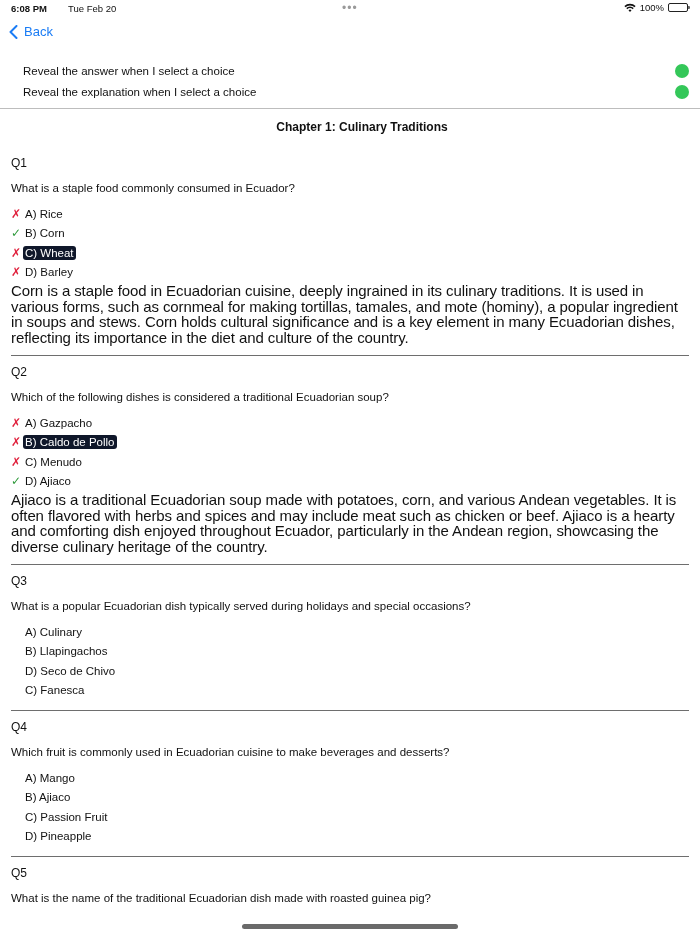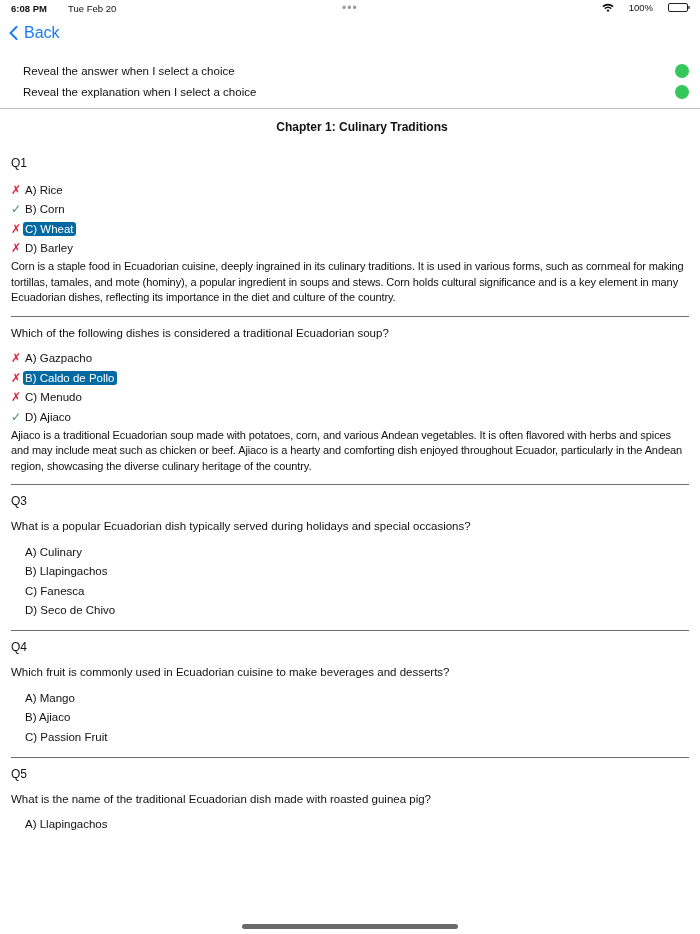--- a/index.html
+++ b/index.html
@@ -3,48 +3,48 @@
   <meta charset="utf-8">
   <style>
     * { box-sizing: border-box; margin: 0; padding: 0; }
     html, body { width: 700px; height: 934px; overflow: hidden; background: #ffffff; }
     body { font-family: "Liberation Sans", "DejaVu Sans", sans-serif; color: #111111; position: relative; }
 
     .status-bar { position: absolute; top: 0; left: 0; width: 700px; height: 18px; font-size: 9.5px; color: #111; }
     .status-bar .time { position: absolute; left: 11px; top: 3px; font-weight: 600; }
     .status-bar .date { position: absolute; left: 52px; top: 3px; margin-left: 16px; }
     .status-bar .dots { position: absolute; left: 342px; top: 1px; font-size: 12px; color: #9a9a9a; letter-spacing: 1px; }
-    .status-bar .right { position: absolute; right: 12px; top: 2px; display: flex; align-items: center; gap: 15px; }
+    .status-bar .right { position: absolute; right: 12px; top: 2px; display: flex; align-items: center; gap: 4px; }
     .wifi { width: 12px; height: 10px; }
     .battery { width: 20px; height: 9px; border: 1px solid #222; border-radius: 2px; position: relative; padding: 1px; }
     .battery .fill { width: 100%; height: 100%; background: #111; border-radius: 1px; }
     .battery::after { content: ""; position: absolute; right: -3px; top: 2px; width: 2px; height: 3px; background: #666; border-radius: 0 1px 1px 0; }
 
-    .nav { position: absolute; top: 24px; left: 9px; display: flex; align-items: center; gap: 6px; color: #1a7cf5; font-size: 16px; cursor: pointer; }
+    .nav { position: absolute; top: 24px; left: 9px; display: flex; align-items: center; gap: 6px; color: #1a7cf5; font-size: 13px; cursor: pointer; }
     .nav svg { width: 9px; height: 14px; }
 
     .settings { position: absolute; top: 60px; left: 0; width: 700px; padding-left: 12px; }
     .setting-row { height: 21px; display: flex; align-items: center; justify-content: space-between; padding: 0 11px; font-size: 11.5px; }
     .toggle-dot { width: 14px; height: 14px; border-radius: 50%; background: #34c759; cursor: pointer; margin-right: 0px; }
     .top-divider { position: absolute; top: 108px; left: 0; width: 700px; height: 1px; background: #bdbdbd; }
 
     .chapter-title { position: absolute; top: 120px; left: 12px; width: 700px; text-align: center; font-size: 12px; font-weight: 700; }
 
     .content { position: absolute; top: 150px; left: 11px; width: 678px; }
     .question { padding-top: 5px; }
     .q-label { font-size: 12px; font-weight: 400; height: 16px; line-height: 16px; margin-bottom: 9px; }
     .q-text { font-size: 11.5px; height: 16px; line-height: 16px; margin-bottom: 8px; }
     .choices { list-style: none; }
     .choice { height: 19.5px; display: flex; align-items: center; font-size: 11.5px; cursor: pointer; }
     .mark { width: 14px; display: inline-flex; align-items: center; justify-content: flex-start; font-size: 12px; font-weight: 700; }
     .mark.wrong { color: #e0203c; }
     .mark.right { color: #2f9a3c; }
     .choice-text { padding: 1px 2px; margin-left: -2px; border-radius: 3px; }
-    .choice-text.selected { background: #0369a1; color: #fff; }
-    .explanation { font-size: 11px; line-height: 15.5px; margin-top: 1px; color: #111; letter-spacing: -0.1px; }
+    .choice-text.selected { background: #0f172a; color: #fff; }
+    .explanation { font-size: 15px; line-height: 15.5px; margin-top: 1px; color: #111; letter-spacing: -0.1px; }
     .q-divider { height: 1px; background: #6e6e6e; margin-top: 10px; margin-bottom: 3px; }
 
     .clip-bottom { position: absolute; top: 908px; left: 0; width: 700px; height: 26px; background: #fff; }
     .home-indicator { position: absolute; top: 924px; left: 242px; width: 216px; height: 5px; border-radius: 3px; background: #6a6a6a; }
   </style>
 </head>
 <body>
 
 <div class="status-bar">
   <span class="time">6:08 PM</span>
@@ -78,20 +78,21 @@
     <span class="toggle-dot"></span>
   </div>
 </div>
 <div class="top-divider"></div>
 
 <div class="chapter-title">Chapter 1: Culinary Traditions</div>
 
 <div class="content" id="question-list">
     <div class="question">
       <div class="q-label">Q1</div>
+      <div class="q-text">What is a staple food commonly consumed in Ecuador?</div>
       <ul class="choices">
         <li class="choice">
           <span class="mark wrong">✗</span>
           <span class="choice-text">A) Rice</span>
         </li>
         <li class="choice">
           <span class="mark right">✓</span>
           <span class="choice-text">B) Corn</span>
         </li>
         <li class="choice">
@@ -100,20 +101,21 @@
         </li>
         <li class="choice">
           <span class="mark wrong">✗</span>
           <span class="choice-text">D) Barley</span>
         </li>
       </ul>
       <div class="explanation">Corn is a staple food in Ecuadorian cuisine, deeply ingrained in its culinary traditions. It is used in various forms, such as cornmeal for making tortillas, tamales, and mote (hominy), a popular ingredient in soups and stews. Corn holds cultural significance and is a key element in many Ecuadorian dishes, reflecting its importance in the diet and culture of the country.</div>
       <div class="q-divider"></div>
     </div>
     <div class="question">
+      <div class="q-label">Q2</div>
       <div class="q-text">Which of the following dishes is considered a traditional Ecuadorian soup?</div>
       <ul class="choices">
         <li class="choice">
           <span class="mark wrong">✗</span>
           <span class="choice-text">A) Gazpacho</span>
         </li>
         <li class="choice">
           <span class="mark wrong">✗</span>
           <span class="choice-text selected">B) Caldo de Pollo</span>
         </li>
@@ -136,45 +138,49 @@
         <li class="choice">
           <span class="mark"></span>
           <span class="choice-text">A) Culinary</span>
         </li>
         <li class="choice">
           <span class="mark"></span>
           <span class="choice-text">B) Llapingachos</span>
         </li>
         <li class="choice">
           <span class="mark"></span>
-          <span class="choice-text">C) Fanesca</span>
+          <span class="choice-text">D) Seco de Chivo</span>
         </li>
         <li class="choice">
           <span class="mark"></span>
-          <span class="choice-text">D) Seco de Chivo</span>
+          <span class="choice-text">C) Fanesca</span>
         </li>
       </ul>
       <div class="q-divider"></div>
     </div>
     <div class="question">
       <div class="q-label">Q4</div>
       <div class="q-text">Which fruit is commonly used in Ecuadorian cuisine to make beverages and desserts?</div>
       <ul class="choices">
         <li class="choice">
           <span class="mark"></span>
           <span class="choice-text">A) Mango</span>
         </li>
         <li class="choice">
           <span class="mark"></span>
           <span class="choice-text">B) Ajiaco</span>
         </li>
         <li class="choice">
           <span class="mark"></span>
           <span class="choice-text">C) Passion Fruit</span>
         </li>
+        <li class="choice">
+          <span class="mark"></span>
+          <span class="choice-text">D) Pineapple</span>
+        </li>
       </ul>
       <div class="q-divider"></div>
     </div>
     <div class="question">
       <div class="q-label">Q5</div>
       <div class="q-text">What is the name of the traditional Ecuadorian dish made with roasted guinea pig?</div>
       <ul class="choices">
         <li class="choice">
           <span class="mark"></span>
           <span class="choice-text">A) Llapingachos</span>

